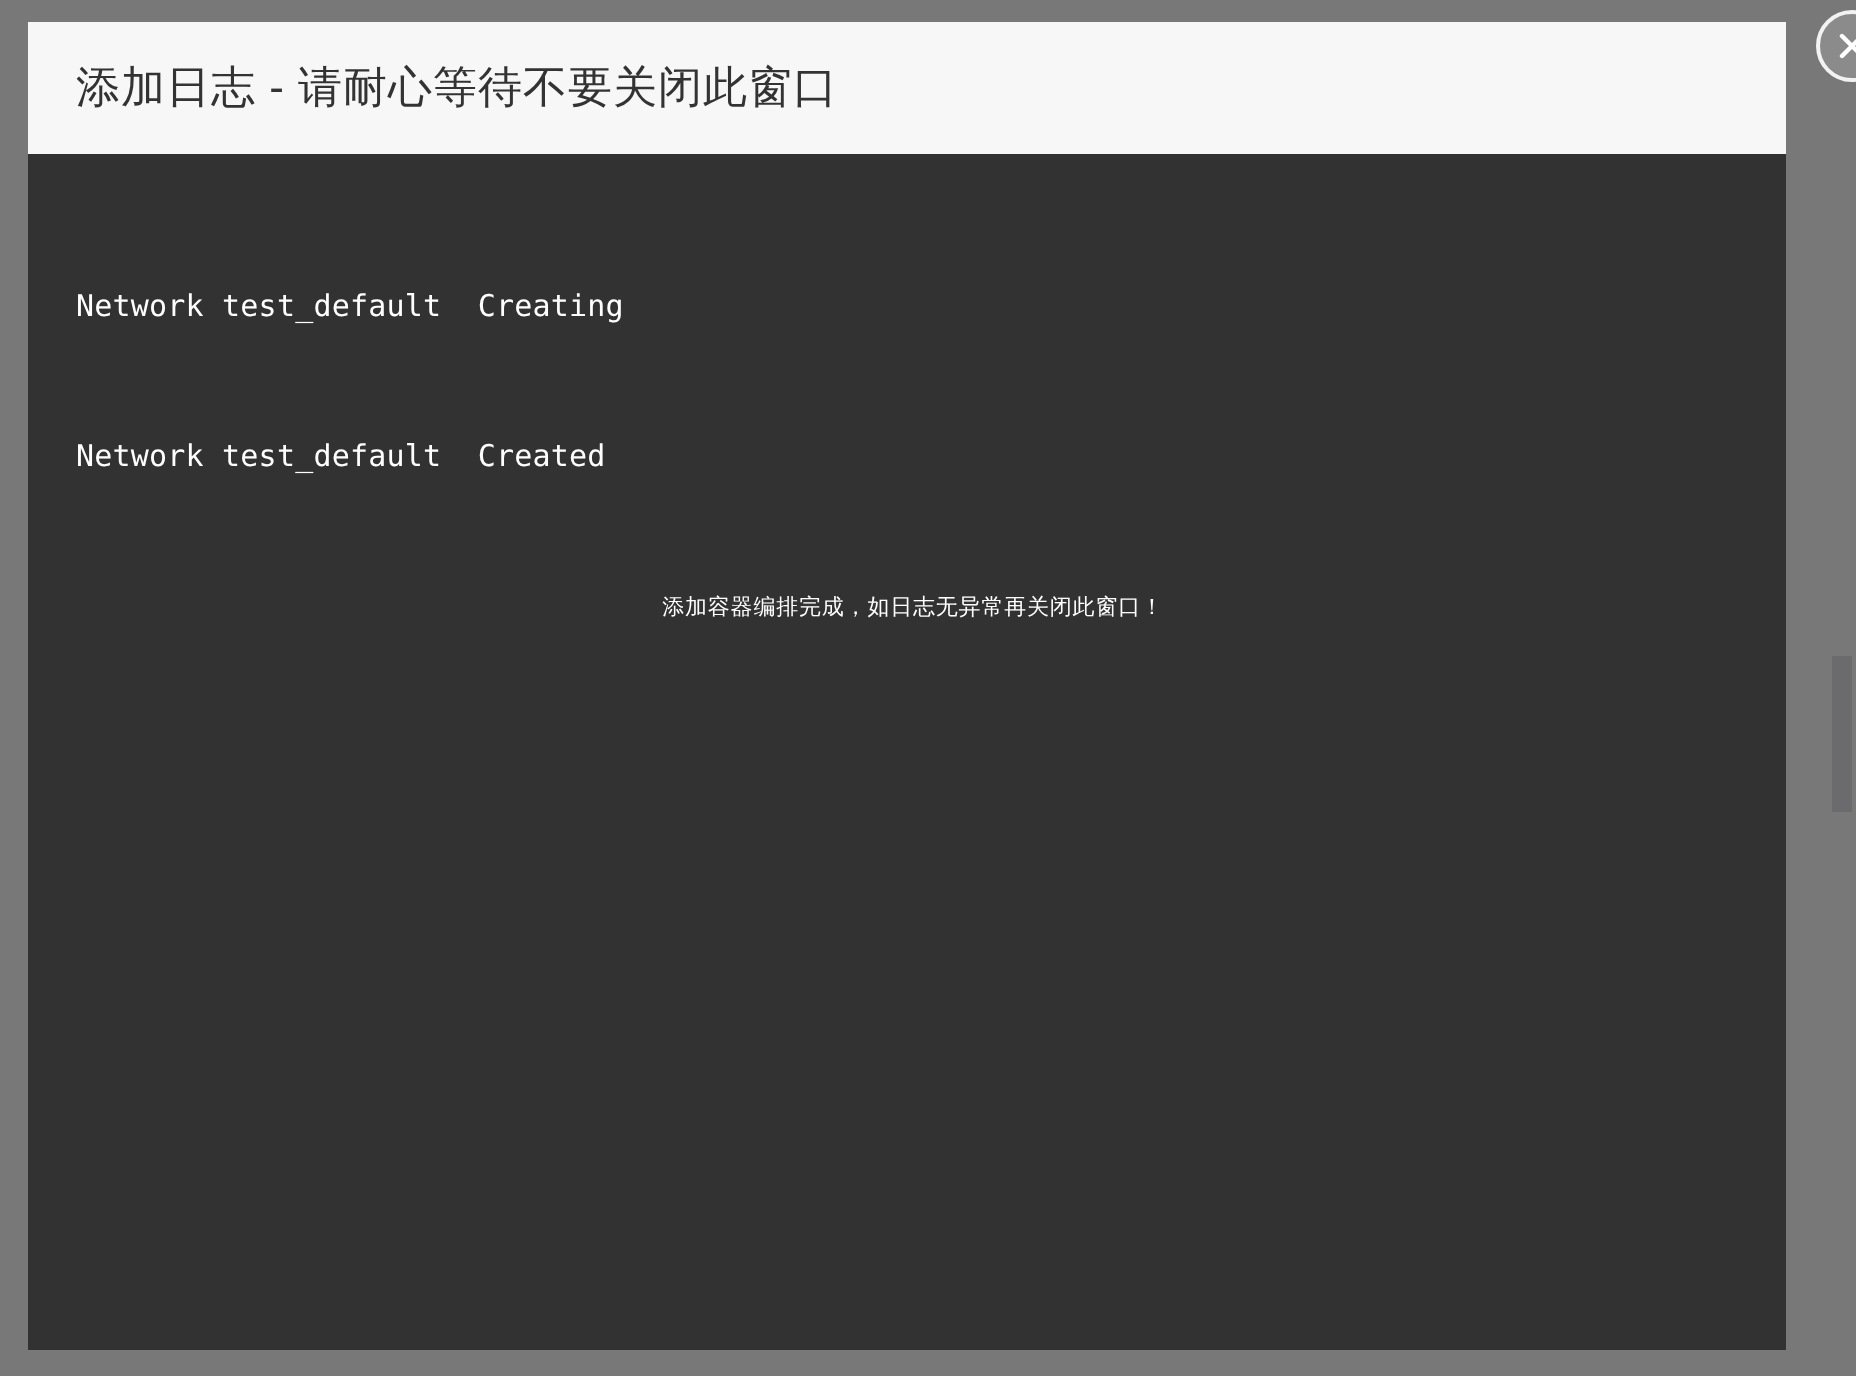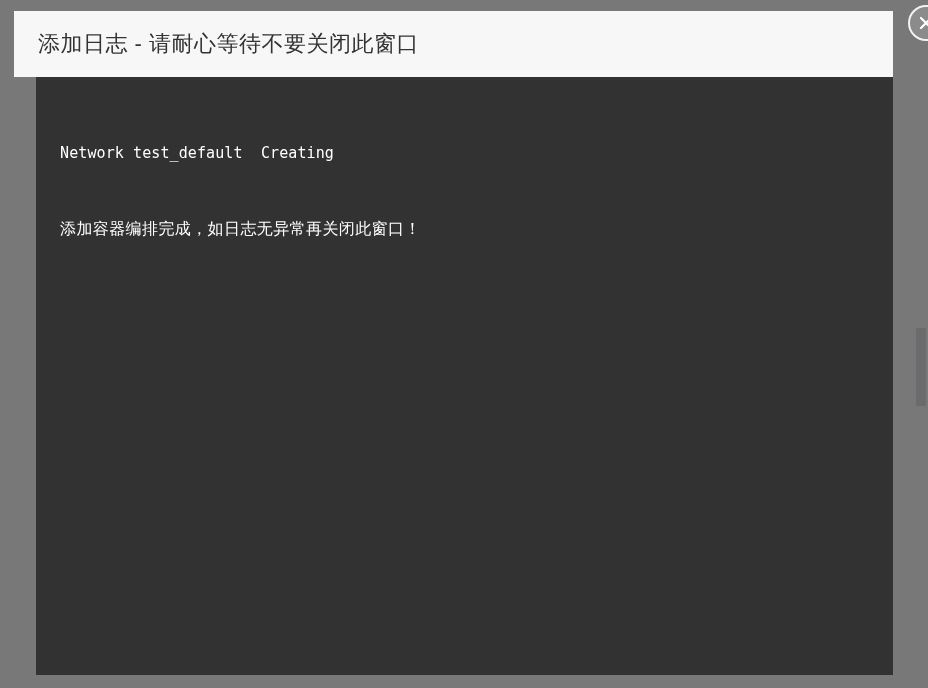--- a/index.html
+++ b/index.html
@@ -54,41 +54,41 @@
     font-weight: 400;
   }
 
   
   .modal-body {
     flex: 1 1 auto;
     background: #323232;
     padding: 14px 0 0 0;
     overflow: hidden;
     position: relative;
-    margin-left: 22px;
   }
   .log-console {
     margin: 0;
     padding: 0 18px 0 24px;
     font-family: "DejaVu Sans Mono", "Liberation Mono", monospace;
     font-size: 15px;
     line-height: 25px;
     color: #ffffff;
     white-space: pre-wrap;
     word-break: break-word;
     letter-spacing: 0.1px;
   }
   .log-line {
     display: block;
     color: #ffffff;
   }
   .log-line.cjk {
     font-family: "DejaVu Sans", "Liberation Sans", sans-serif;
-    font-size: 16px;
+    font-size: 11px;
     letter-spacing: 0.4px;
+    text-align: center;
   }
 
   
   .close-button {
     position: absolute;
     left: 894px;
     top: -6px;
     width: 36px;
     height: 36px;
     border-radius: 50%;
@@ -132,20 +132,21 @@
 
 <div class="modal">
 
   <div class="modal-header">
     <div class="modal-title">添加日志 - 请耐心等待不要关闭此窗口</div>
   </div>
 
   <div class="modal-body">
     <div class="log-console">
       <span class="log-line">Network test_default  Creating</span>
+      <span class="log-line">Network test_default  Created</span>
       <span class="log-line cjk">添加容器编排完成，如日志无异常再关闭此窗口！</span>
     </div>
   </div>
 
   <div class="close-button">
     <span>
       <svg width="18" height="18" viewBox="0 0 18 18" aria-hidden="true">
         <path d="M4 4 L14 14 M14 4 L4 14" stroke="#ffffff" stroke-width="2.2" stroke-linecap="round" fill="none"></path>
       </svg>
     </span>

